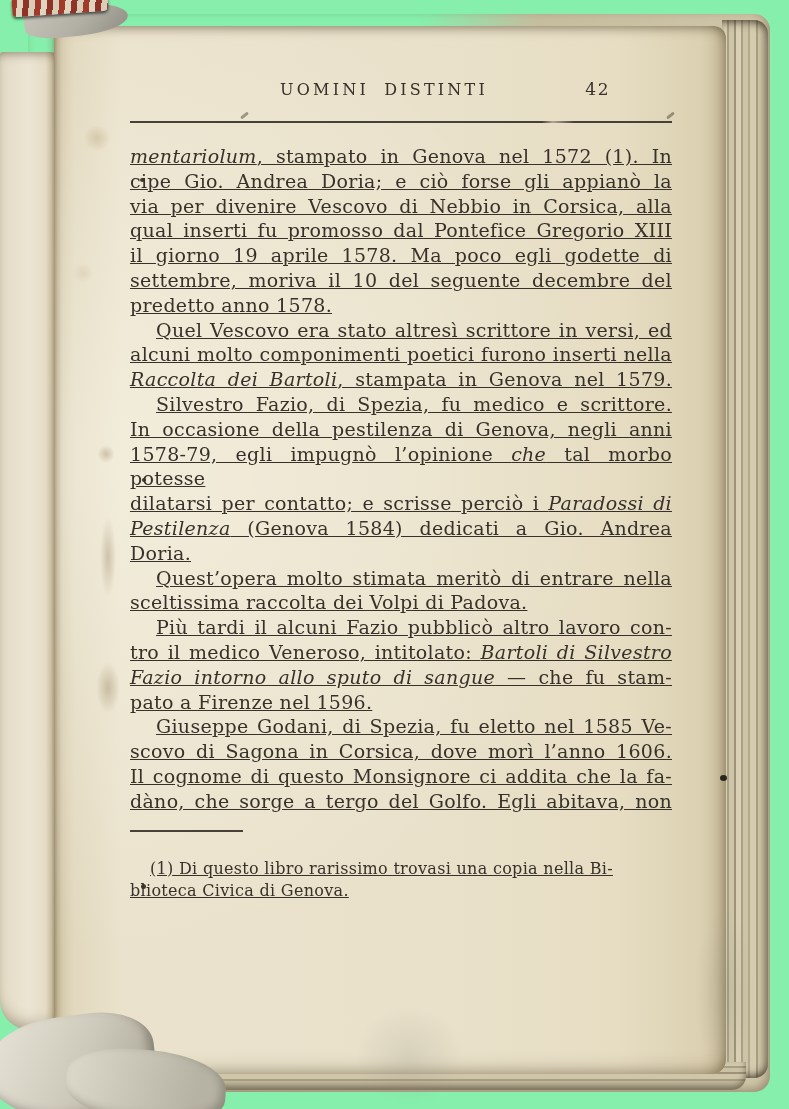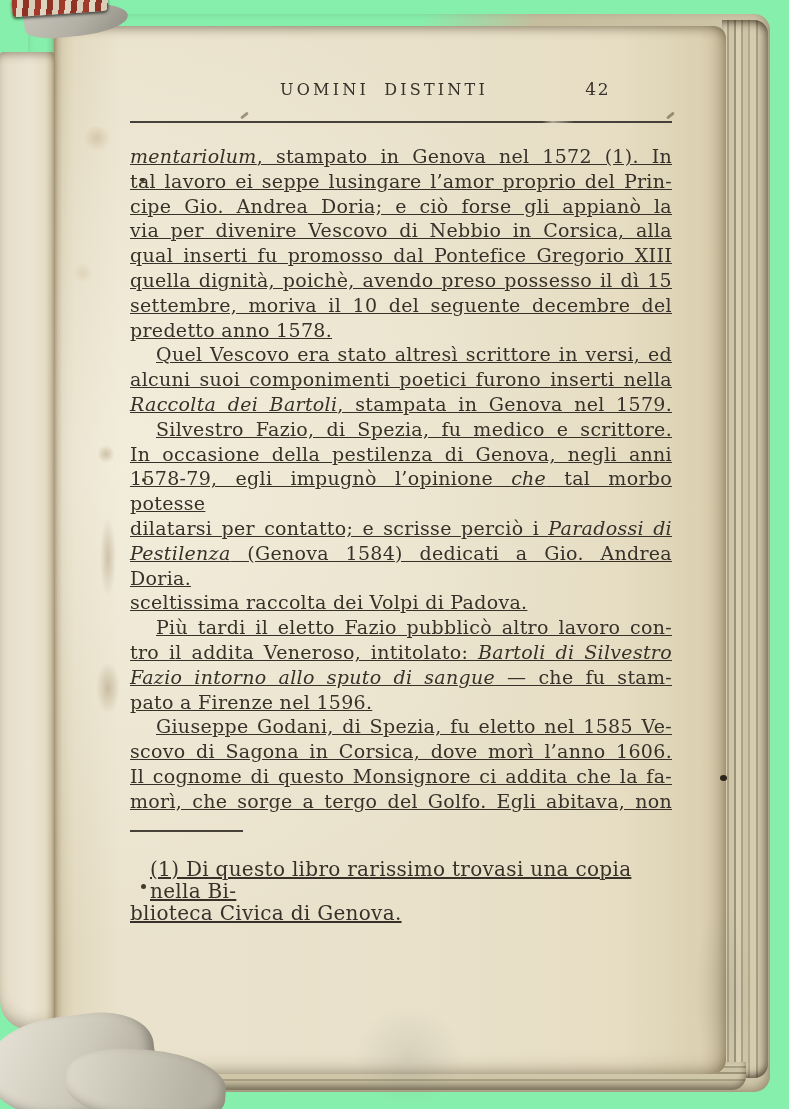--- a/index.html
+++ b/index.html
@@ -126,21 +126,21 @@
   }
   .body { margin-top: 21px; font-size: 19px; line-height: 24.8px; }
   .para { margin: 0; }
   .line { text-align: justify; text-align-last: justify; white-space: nowrap; text-decoration: underline; }
   .line { white-space: normal; }
   .line.last { text-align-last: left; }
   .para.indent .line.first { padding-left: 26px; }
   em { font-style: italic; }
 
   .foot-rule { margin-top: 16px; width: 113px; height: 2px; background: #47413a; }
-  .footnote { margin-top: 26px; font-size: 20px; line-height: 22px; }
+  .footnote { margin-top: 26px; font-size: 16px; line-height: 22px; }
   .footnote .line { text-align: left; text-align-last: left; }
   .footnote .para.indent .line.first { padding-left: 20px; }
 </style>
 </head>
 <body>
 
 <div class="photo">
   <div class="under-stack"></div>
   <div class="right-edges"></div>
   <div class="bottom-edges"></div>
@@ -174,54 +174,54 @@
 
   <div class="text-layer">
     <div class="header">
       <span class="title">UOMINI DISTINTI</span>
       <span class="pagenum">42</span>
     </div>
     <div class="rule"></div>
     <div class="body">
         <div class="para">
           <div class="line"><em>mentariolum</em><span>, stampato in Genova nel 1572 (1). In</span></div>
-          <div class="line"><span>tal lavoro ei seppe lusingare l’amor proprio del Prin-</span></div>
           <div class="line"><span>cipe Gio. Andrea Doria; e ciò forse gli appianò la</span></div>
           <div class="line"><span>via per divenire Vescovo di Nebbio in Corsica, alla</span></div>
           <div class="line"><span>qual inserti fu promosso dal Pontefice Gregorio XIII</span></div>
-          <div class="line"><span>quella dignità, poichè, avendo preso possesso il dì 15</span></div>
+          <div class="line"><span>il giorno 19 aprile 1578. Ma poco egli godette di</span></div>
           <div class="line"><span>settembre, moriva il 10 del seguente decembre del</span></div>
           <div class="line last"><span>predetto anno 1578.</span></div>
         </div>
         <div class="para indent">
           <div class="line first"><span>Quel Vescovo era stato altresì scrittore in versi, ed</span></div>
-          <div class="line"><span>alcuni suoi componimenti poetici furono inserti nella</span></div>
+          <div class="line"><span>alcuni molto componimenti poetici furono inserti nella</span></div>
           <div class="line"><em>Raccolta dei Bartoli</em><span>, stampata in Genova nel 1579.</span></div>
         </div>
         <div class="para indent">
           <div class="line first"><span>Silvestro Fazio, di Spezia, fu medico e scrittore.</span></div>
           <div class="line"><span>In occasione della pestilenza di Genova, negli anni</span></div>
           <div class="line"><span>1578-79, egli impugnò l’opinione </span><em>che</em><span> tal morbo potesse</span></div>
           <div class="line"><span>dilatarsi per contatto; e scrisse perciò i </span><em>Paradossi di</em></div>
           <div class="line"><em>Pestilenza</em><span> (Genova 1584) dedicati a Gio. Andrea Doria.</span></div>
         </div>
         <div class="para indent">
+          <div class="line first"><span>Quest’opera molto stimata meritò di entrare nella</span></div>
           <div class="line last"><span>sceltissima raccolta dei Volpi di Padova.</span></div>
         </div>
         <div class="para indent">
-          <div class="line first"><span>Più tardi il eletto Fazio pubblicò altro lavoro con-</span></div>
-          <div class="line"><span>tro il addita Veneroso, intitolato: </span><em>Bartoli di Silvestro</em></div>
+          <div class="line first"><span>Più tardi il alcuni Fazio pubblicò altro lavoro con-</span></div>
+          <div class="line"><span>tro il medico Veneroso, intitolato: </span><em>Bartoli di Silvestro</em></div>
           <div class="line"><em>Fazio intorno allo sputo di sangue</em><span> — che fu stam-</span></div>
           <div class="line last"><span>pato a Firenze nel 1596.</span></div>
         </div>
         <div class="para indent">
           <div class="line first"><span>Giuseppe Godani, di Spezia, fu eletto nel 1585 Ve-</span></div>
           <div class="line"><span>scovo di Sagona in Corsica, dove morì l’anno 1606.</span></div>
           <div class="line"><span>Il cognome di questo Monsignore ci addita che la fa-</span></div>
-          <div class="line"><span>morì, che sorge a tergo del Golfo. Egli abitava, non</span></div>
+          <div class="line"><span>dàno, che sorge a tergo del Golfo. Egli abitava, non</span></div>
         </div>
       </div>
     <div class="foot-rule"></div>
     <div class="footnote">
         <div class="para indent">
           <div class="line first"><span>(1) Di questo libro rarissimo trovasi una copia  nella Bi-</span></div>
           <div class="line last"><span>blioteca Civica di Genova.</span></div>
         </div>
       </div>
   </div>

